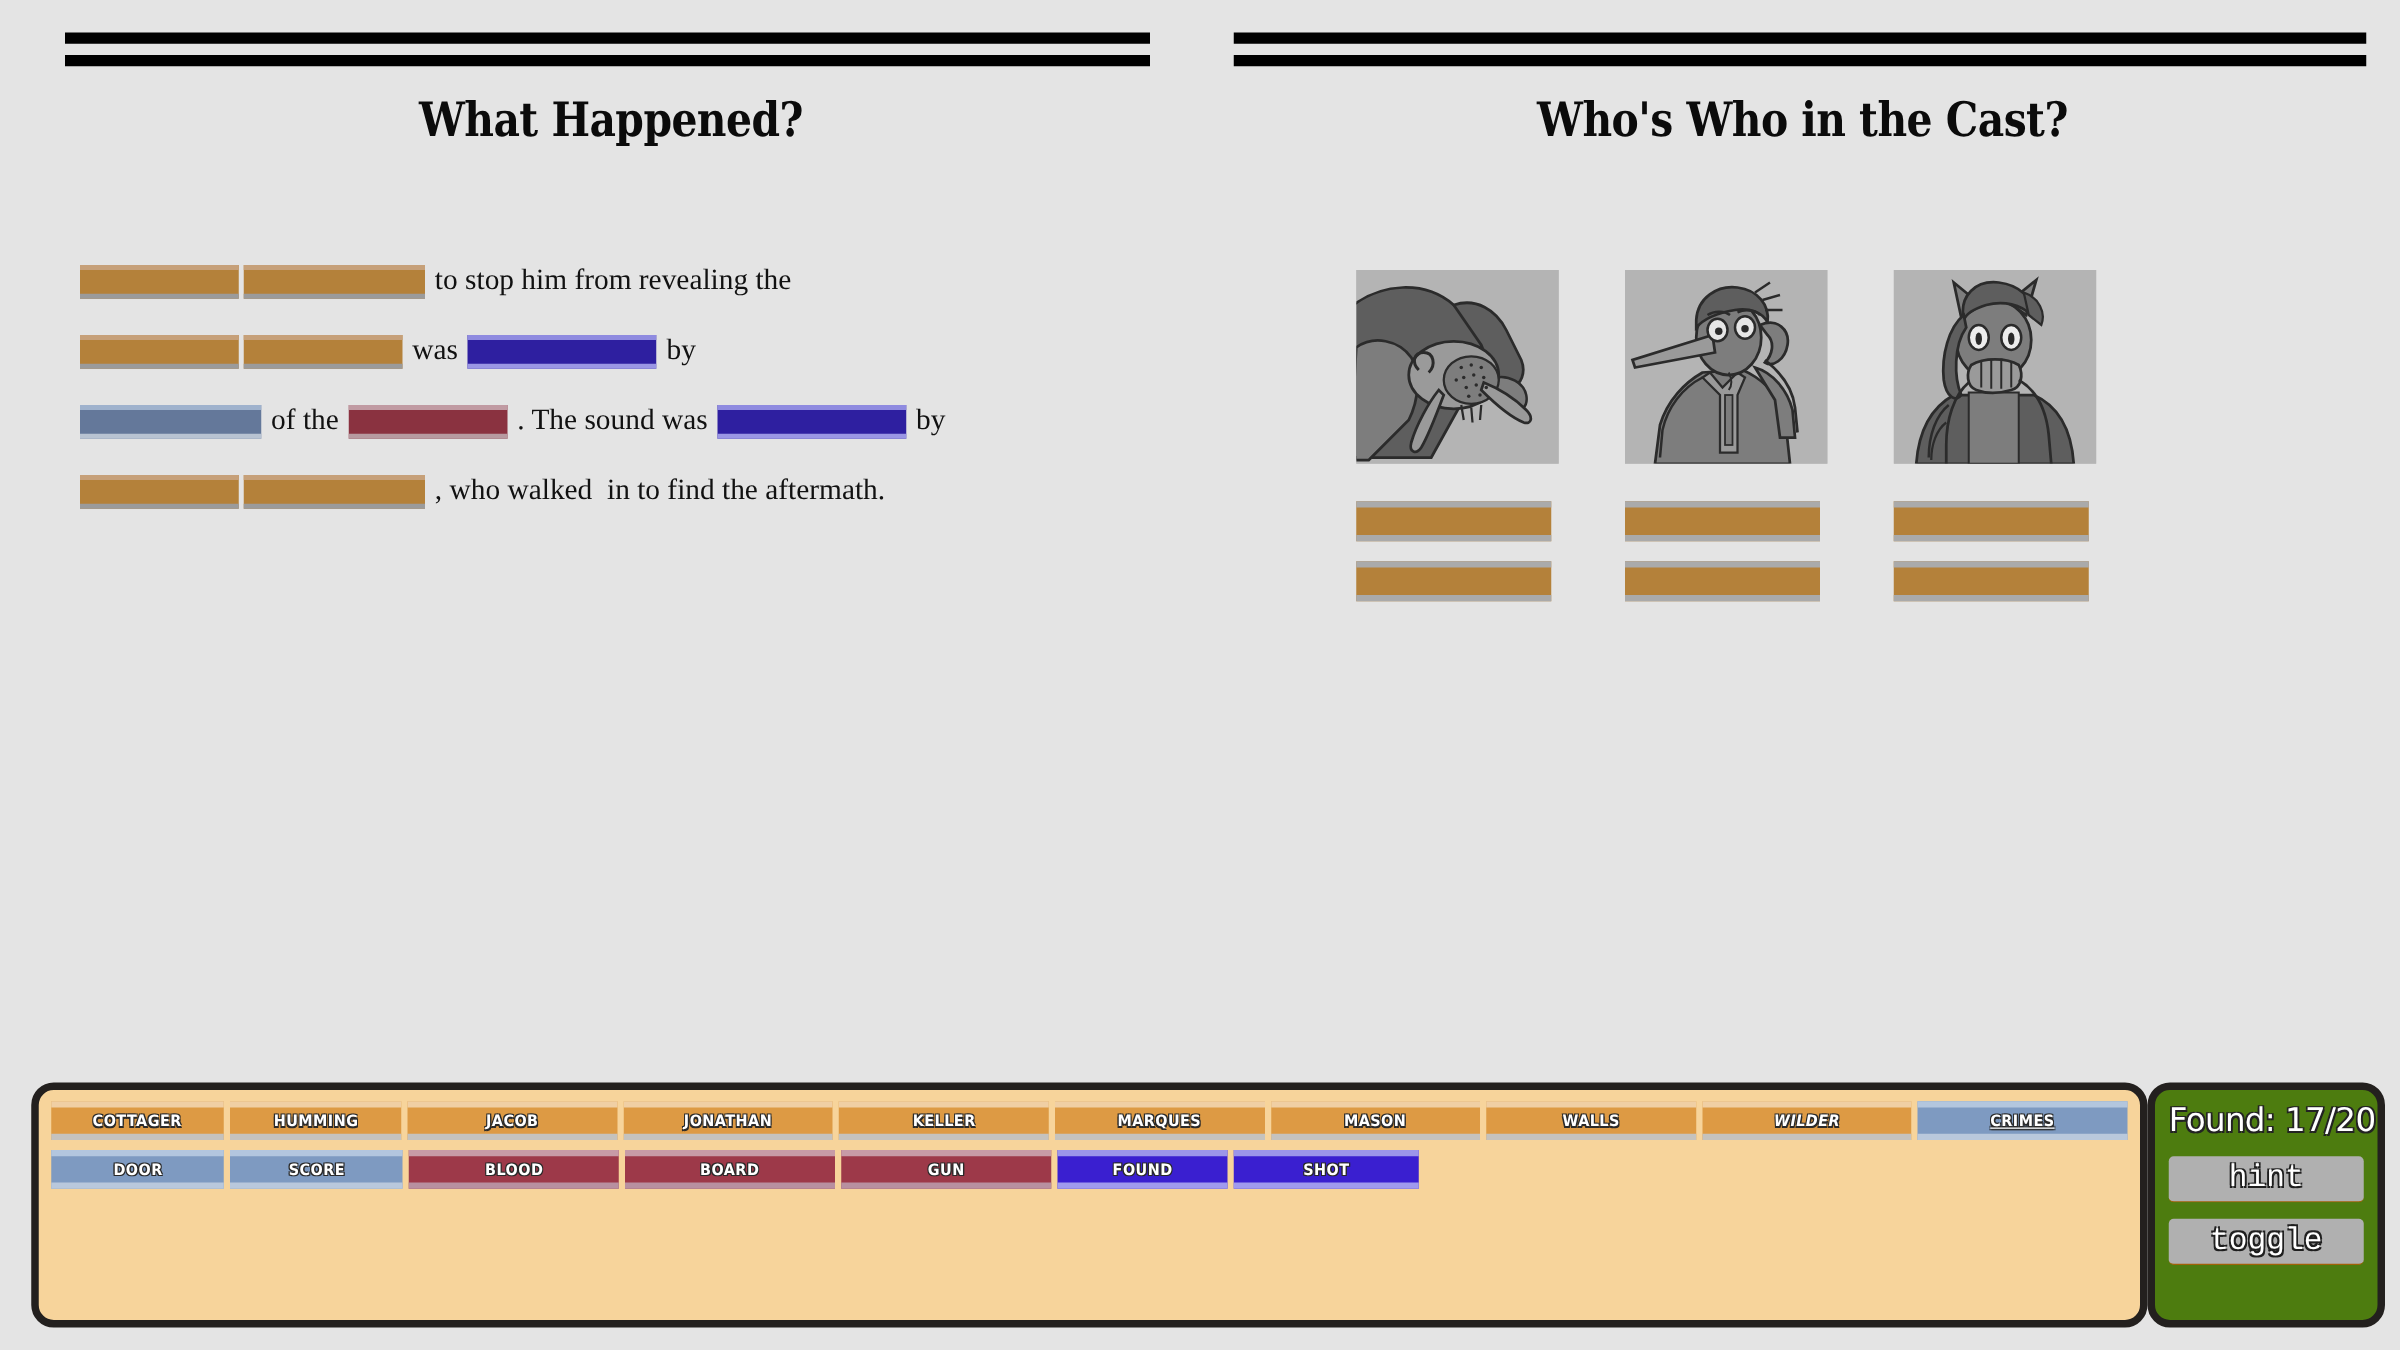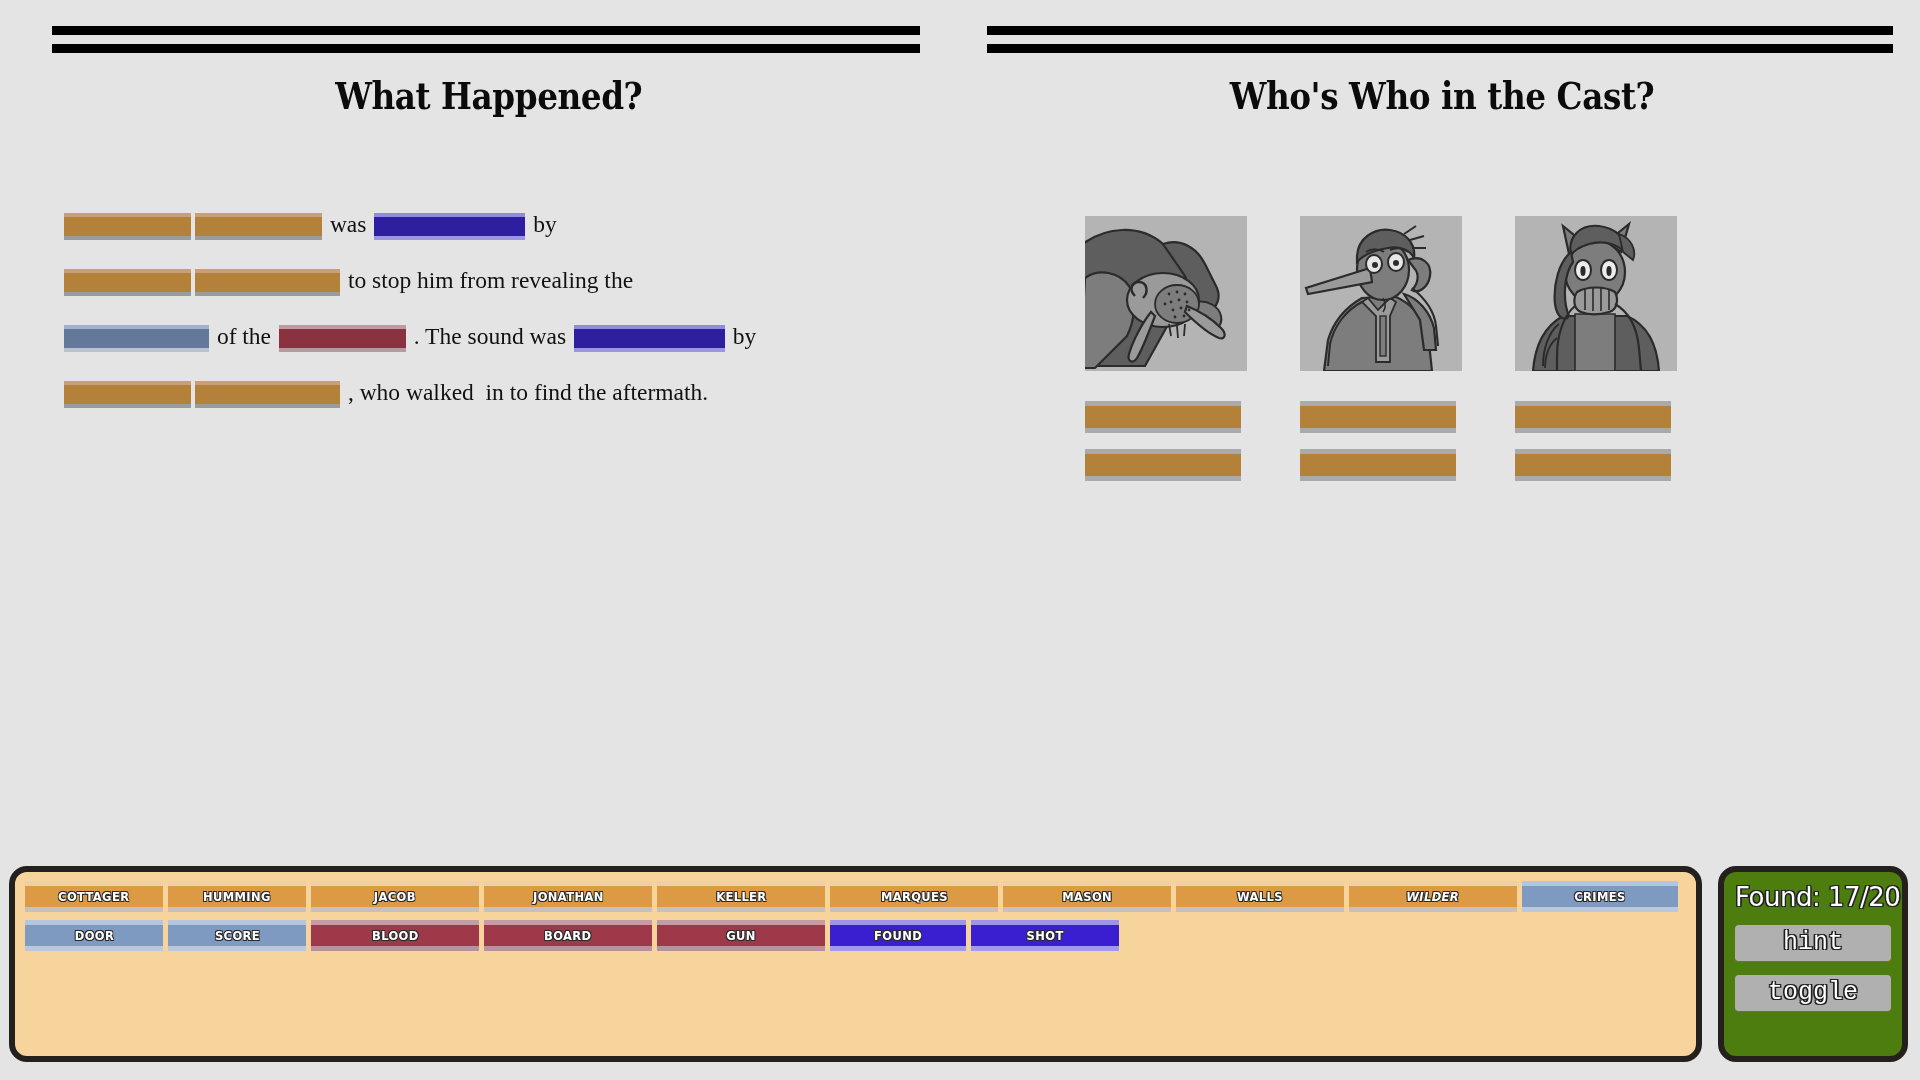--- a/index.html
+++ b/index.html
@@ -127,21 +127,21 @@
     background: #b4813a;
     border-top: 5px solid #aaaaaa;
     border-bottom: 5px solid #aaaaaa;
     margin-bottom: 16px;
     box-sizing: content-box;
   }
 
   
   .bank {
     position: absolute;
-    left: 9px;
+    left: 25px;
     top: 866px;
     width: 1693px;
     height: 196px;
     background: #f7d49b;
     border: 6px solid #23201e;
     border-radius: 18px;
     box-sizing: border-box;
     padding: 9px 10px;
   }
   .bank-row {
@@ -227,22 +227,22 @@
 
 <div id="app">
 
   <div class="column col-left">
     <div class="rule-group">
       <div class="rule"></div>
       <div class="rule"></div>
     </div>
     <div class="section-title">What Happened?</div>
     <div class="story">
+        <div><span class="slot c-person" style="width: 127px;"></span><span class="slot c-person" style="width: 145px;"></span><span class="word"> to stop him from revealing the</span></div>
         <div><span class="slot c-person" style="width: 127px;"></span><span class="slot c-person" style="width: 127px;"></span><span class="word"> was </span><span class="slot c-action" style="width: 151px;"></span><span class="word"> by</span></div>
-        <div><span class="slot c-person" style="width: 127px;"></span><span class="slot c-person" style="width: 145px;"></span><span class="word"> to stop him from revealing the</span></div>
         <div><span class="slot c-place" style="width: 145px;"></span><span class="word"> of the </span><span class="slot c-thing" style="width: 127px;"></span><span class="word"> . The sound was </span><span class="slot c-action" style="width: 151px;"></span><span class="word"> by</span></div>
         <div><span class="slot c-person" style="width: 127px;"></span><span class="slot c-person" style="width: 145px;"></span><span class="word"> , who walked  in to find the aftermath.</span></div>
       </div>
   </div>
 
   <div class="column col-right">
     <div class="rule-group">
       <div class="rule"></div>
       <div class="rule"></div>
     </div>
@@ -376,21 +376,21 @@
         </div>
         <div class="tile c-person" style="width: 168px;">
           <span>MASON</span>
         </div>
         <div class="tile c-person" style="width: 168px;">
           <span>WALLS</span>
         </div>
         <div class="tile c-person" style="width: 168px; font-style: italic;">
           <span>WILDER</span>
         </div>
-        <div class="tile c-place" style="width: 156px;">
+        <div class="tile c-place" style="width: 168px; text-decoration: underline;">
           <span>CRIMES</span>
         </div>
       </div>
       <div class="bank-row">
         <div class="tile c-place" style="width: 138px;">
           <span>DOOR</span>
         </div>
         <div class="tile c-place" style="width: 138px;">
           <span>SCORE</span>
         </div>

